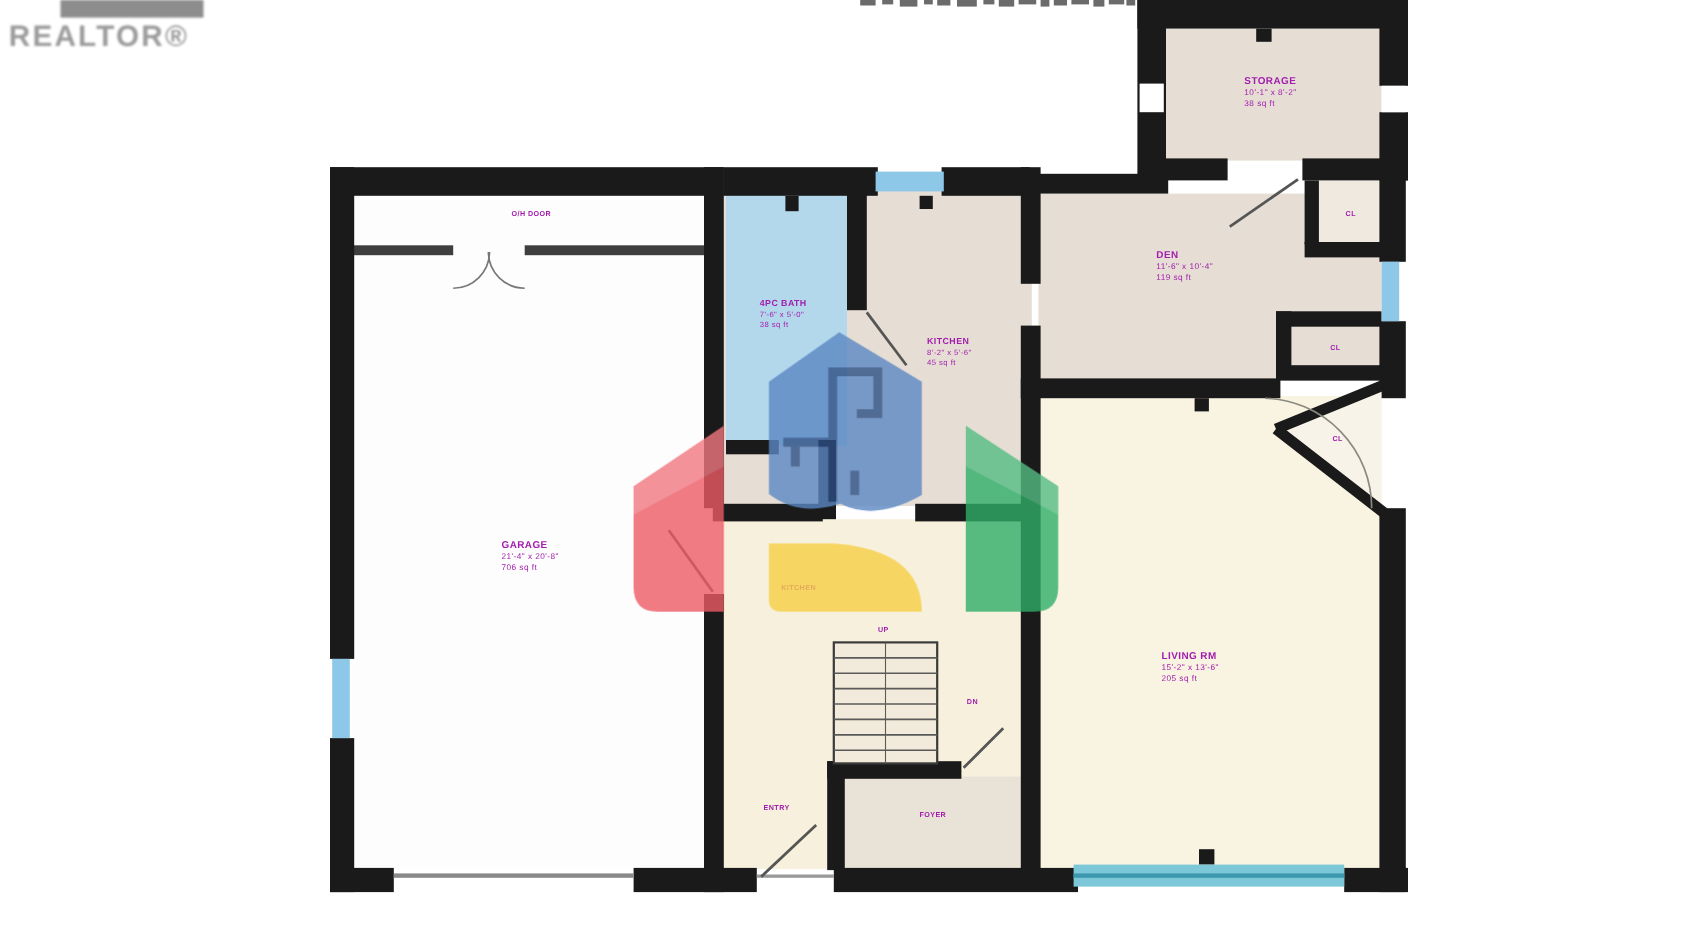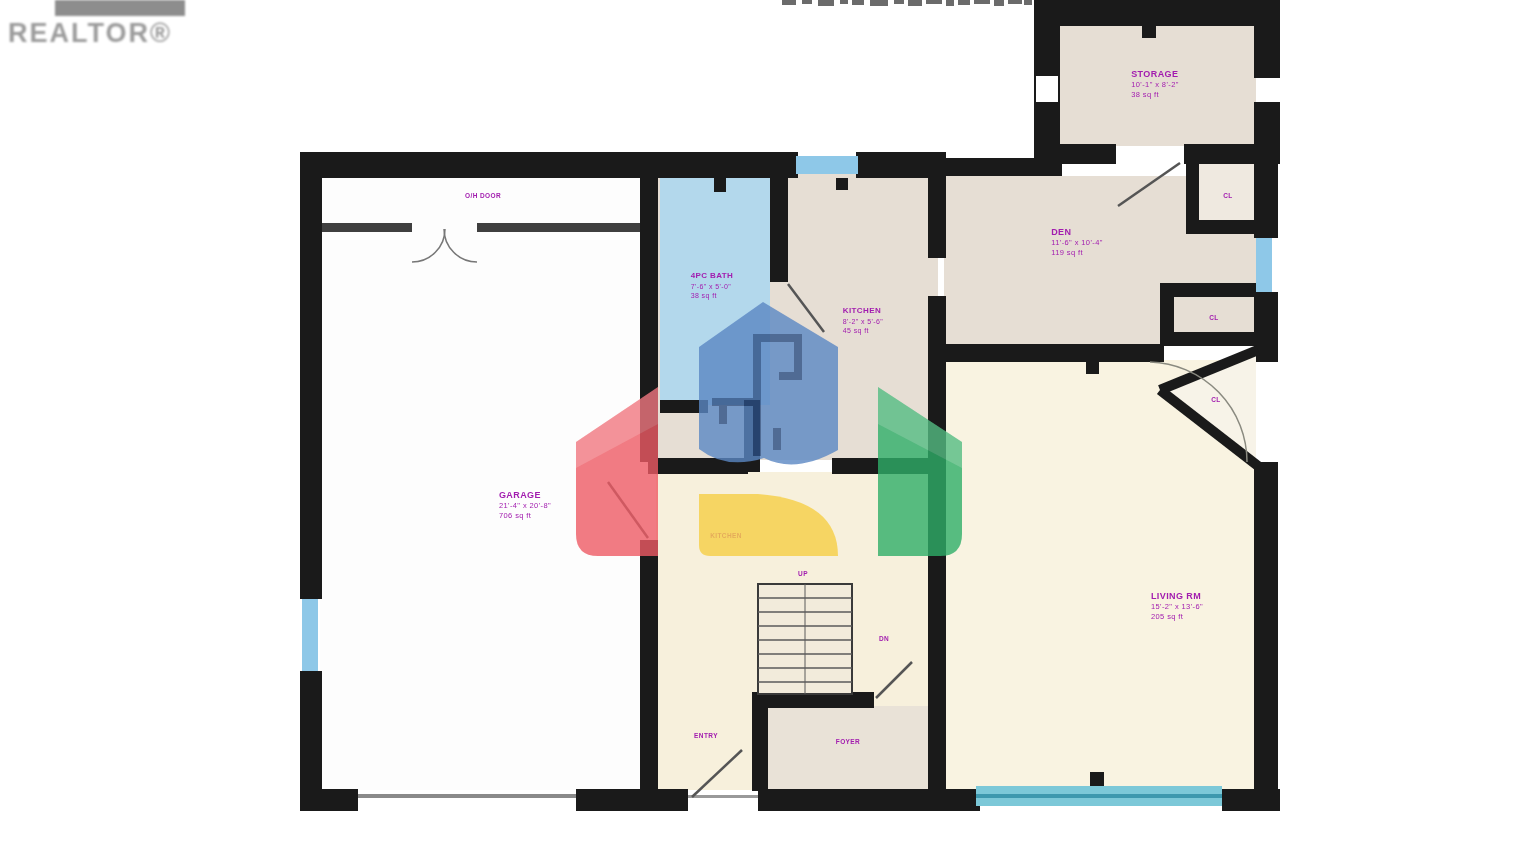--- a/index.html
+++ b/index.html
@@ -138,21 +138,21 @@
       <rect x="926" y="0" width="16" height="4"></rect>
         <rect x="946" y="0" width="8" height="6"></rect>
       <rect x="958" y="0" width="12" height="5"></rect>
         <rect x="974" y="0" width="16" height="4"></rect>
       <rect x="994" y="0" width="10" height="6"></rect>
         <rect x="1008" y="0" width="14" height="4"></rect>
       <rect x="1024" y="0" width="8" height="5"></rect>
     </g>
   </svg>
 
-  <div class="lbl" style="left:525px;top:505px">
+  <div class="lbl" style="left:482px;top:505px">
     <span class="nm">GARAGE</span>
     <span class="dm">21'-4" x 20'-8"</span>
     <span class="dm">706 sq ft</span>
   </div>
   <div class="lbl tiny" style="left:483px;top:196px">
     <span>O/H DOOR</span>
   </div>
   <div class="lbl" style="left:712px;top:286px">
     <span class="nm" style="font-size:8px">4PC BATH</span>
     <span class="dm" style="font-size:7px">7'-6" x 5'-0"</span>
@@ -175,21 +175,21 @@
   </div>
   <div class="lbl tiny" style="left:1228px;top:196px">
     <span>CL</span>
   </div>
   <div class="lbl tiny" style="left:1214px;top:318px">
     <span>CL</span>
   </div>
   <div class="lbl tiny" style="left:1216px;top:400px">
     <span>CL</span>
   </div>
-  <div class="lbl" style="left:1177px;top:606px">
+  <div class="lbl" style="left:1082px;top:606px">
     <span class="nm">LIVING RM</span>
     <span class="dm">15'-2" x 13'-6"</span>
     <span class="dm">205 sq ft</span>
   </div>
   <div class="lbl tiny" style="left:726px;top:536px">
     <span>KITCHEN</span>
   </div>
   <div class="lbl tiny" style="left:803px;top:574px">
     <span>UP</span>
   </div>

